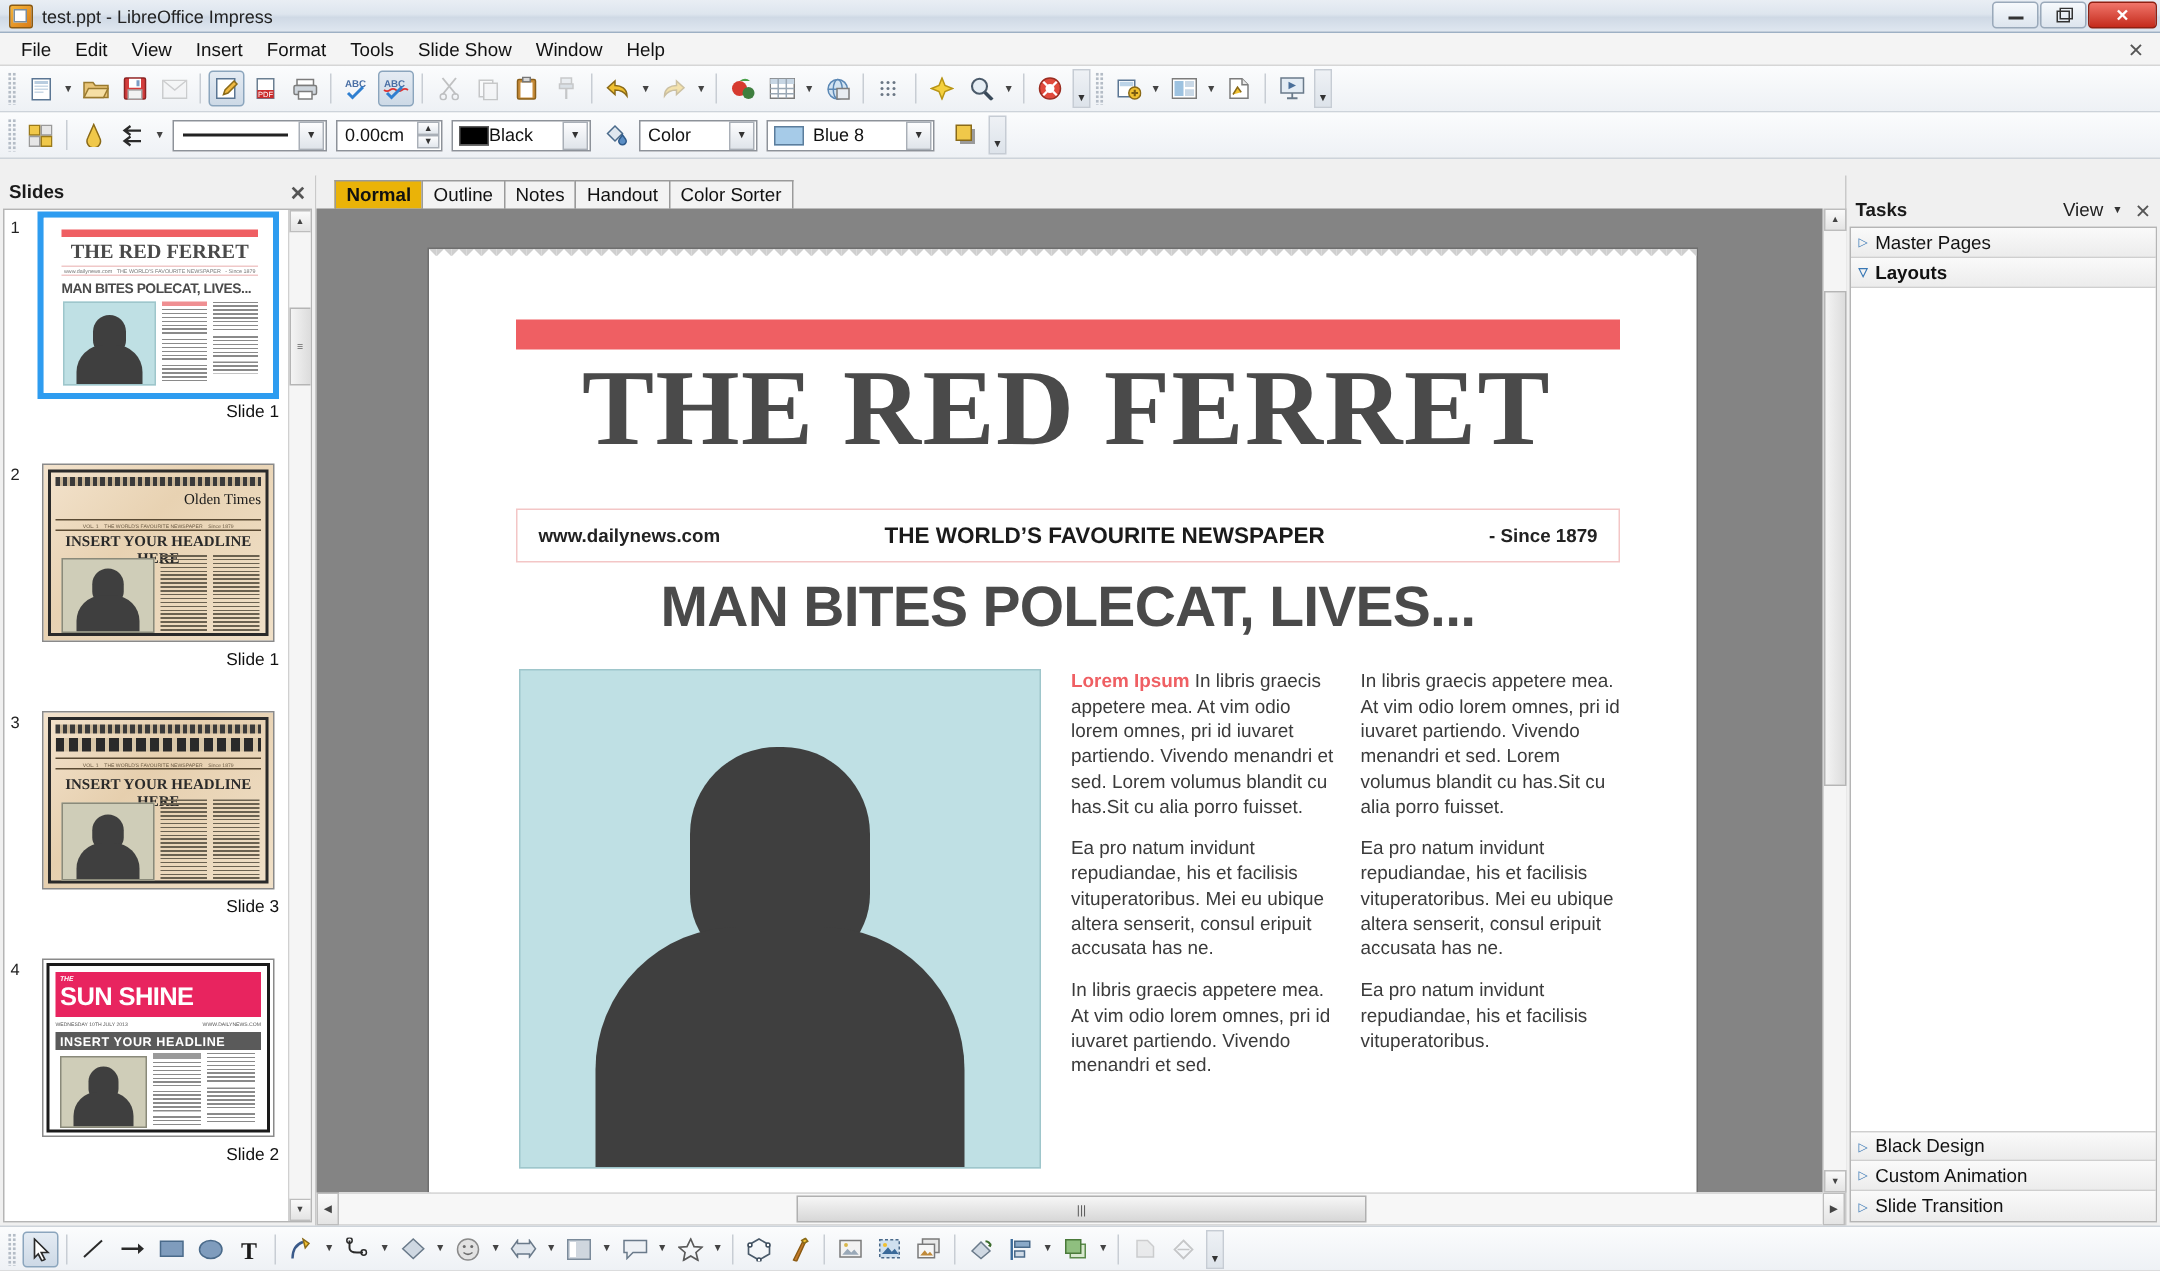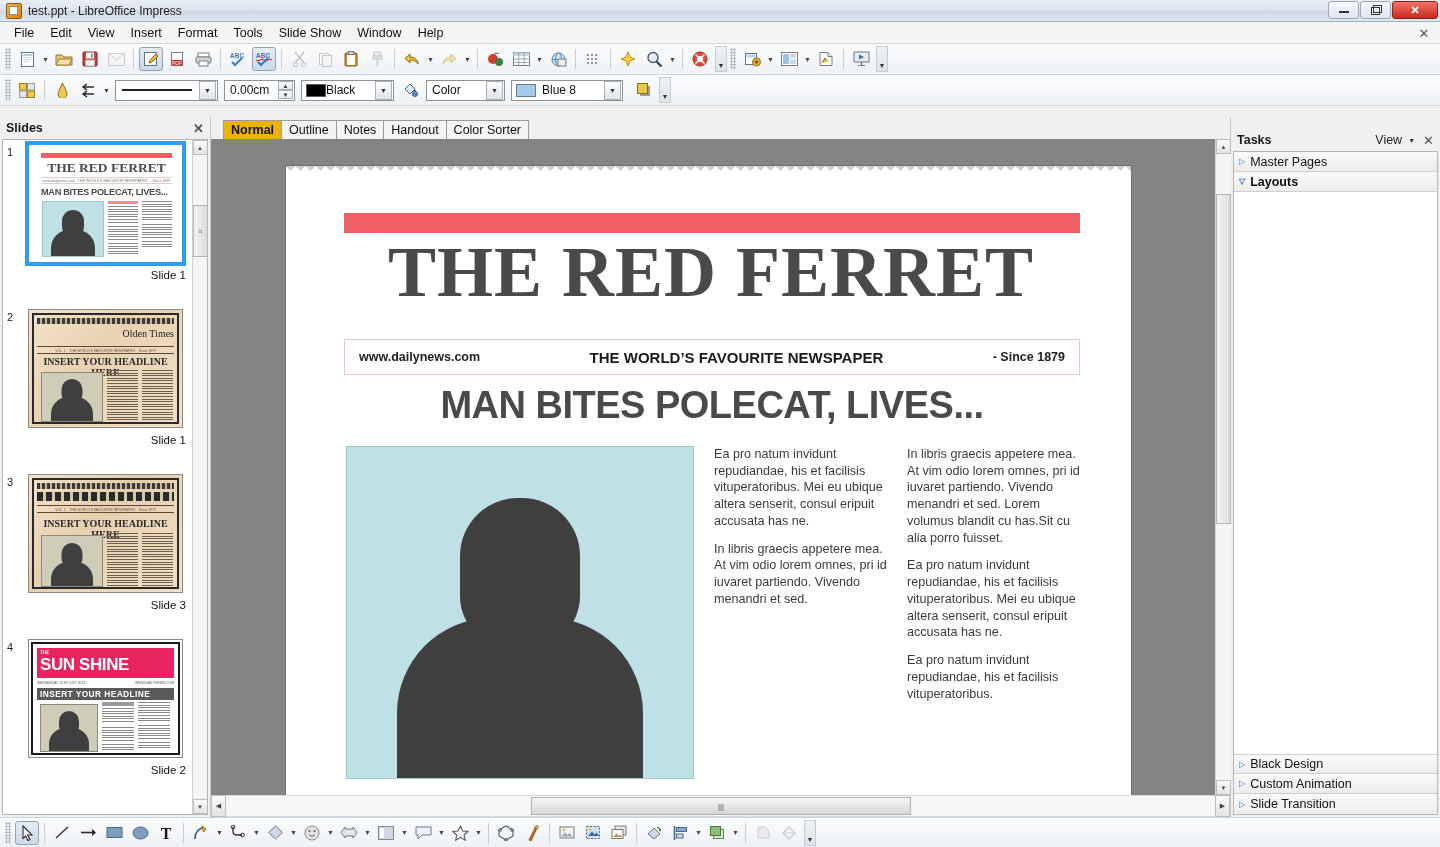--- a/index.html
+++ b/index.html
@@ -755,20 +755,21 @@
 
               <div class="np-photo">
                 <div class="silhouette">
                   <div class="sil-head"></div>
                   <div class="sil-body"></div>
                 </div>
               </div>
 
               <div class="np-cols">
                 <div class="np-col">
+                  <p><span class="lead">Lorem Ipsum</span><span> In libris graecis appetere mea. At vim odio lorem omnes, pri id iuvaret partiendo. Vivendo menandri et sed. Lorem volumus blandit cu has.Sit cu alia porro fuisset.</span></p>
                   <p><span>Ea pro natum invidunt repudiandae, his et facilisis vituperatoribus. Mei eu ubique altera senserit, consul eripuit accusata has ne.</span></p>
                   <p><span>In libris graecis appetere mea. At vim odio lorem omnes, pri id iuvaret partiendo. Vivendo menandri et sed.</span></p>
                 </div>
                 <div class="np-col">
                   <p><span>In libris graecis appetere mea. At vim odio lorem omnes, pri id iuvaret partiendo. Vivendo menandri et sed. Lorem volumus blandit cu has.Sit cu alia porro fuisset.</span></p>
                   <p><span>Ea pro natum invidunt repudiandae, his et facilisis vituperatoribus. Mei eu ubique altera senserit, consul eripuit accusata has ne.</span></p>
                   <p><span>Ea pro natum invidunt repudiandae, his et facilisis vituperatoribus.</span></p>
                 </div>
               </div>
 

